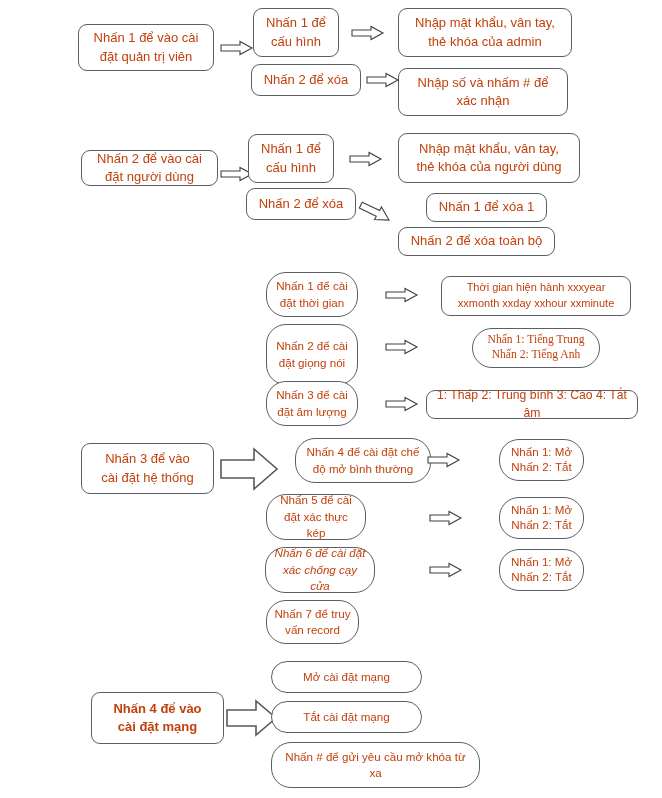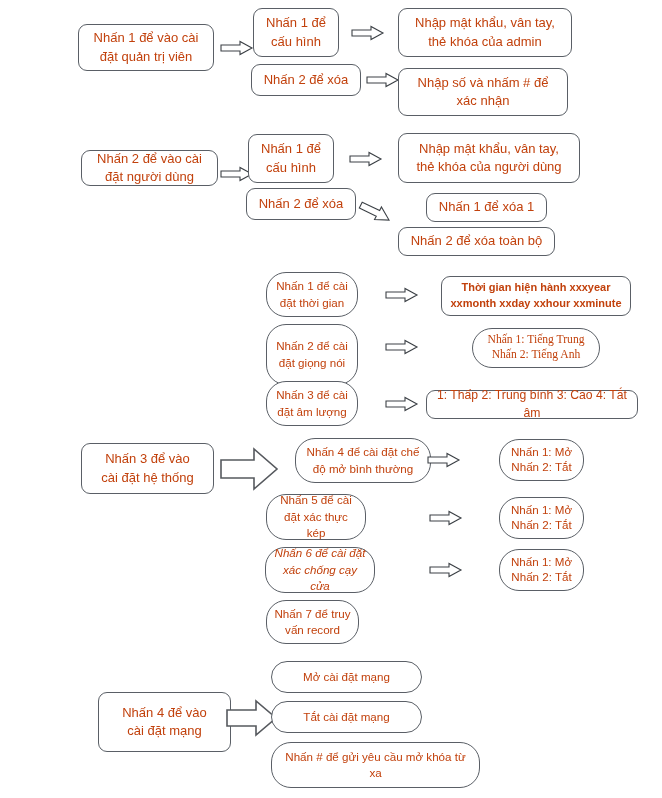--- a/index.html
+++ b/index.html
@@ -135,21 +135,21 @@
 
   <div class="node s115" style="left:266px; top:272px; width:92px; height:45px;">Nhấn 1 để cài
 đặt thời gian</div>
 
   <div class="arrow" style="left:386px; top:288px; width:32px; height:14px;">
     <svg width="32" height="14" viewBox="0 0 32 14">
         <polygon points="0,4 19,4 19,0.5 31,7 19,13.5 19,10 0,10"></polygon>
       </svg>
   </div>
 
-  <div class="node s11" style="left:441px; top:276px; width:190px; height:40px;font-weight:bold;">Thời gian hiện hành xxxyear
+  <div class="node s11" style="left:441px; top:276px; width:190px; height:40px;">Thời gian hiện hành xxxyear
 xxmonth xxday xxhour xxminute</div>
 
   <div class="node s115" style="left:266px; top:324px; width:92px; height:61px;">Nhấn 2 để cài
 đặt giọng nói</div>
 
   <div class="arrow" style="left:386px; top:340px; width:32px; height:14px;">
     <svg width="32" height="14" viewBox="0 0 32 14">
         <polygon points="0,4 19,4 19,0.5 31,7 19,13.5 19,10 0,10"></polygon>
       </svg>
   </div>
@@ -200,21 +200,21 @@
         <polygon points="0,4 19,4 19,0.5 31,7 19,13.5 19,10 0,10"></polygon>
       </svg>
   </div>
 
   <div class="node s115 tight" style="left:499px; top:549px; width:85px; height:42px;">Nhấn 1: Mở
 Nhấn 2: Tắt</div>
 
   <div class="node s115" style="left:266px; top:600px; width:93px; height:44px;">Nhấn 7 để truy
 vấn record</div>
 
-  <div class="node s13" style="left:98px; top:692px; width:133px; height:60px;">Nhấn 4 để vào
+  <div class="node s13" style="left:91px; top:692px; width:133px; height:52px;font-weight:bold;">Nhấn 4 để vào
 cài đặt mạng</div>
 
   <div class="arrow thick" style="left:227px; top:700px; width:50px; height:36px;">
     <svg width="50" height="36" viewBox="0 0 50 36">
         <polygon points="0,10 29,10 29,1 49,18 29,35 29,26 0,26"></polygon>
       </svg>
   </div>
 
   <div class="node s115" style="left:271px; top:661px; width:151px; height:32px;">Mở cài đặt mạng</div>
 

